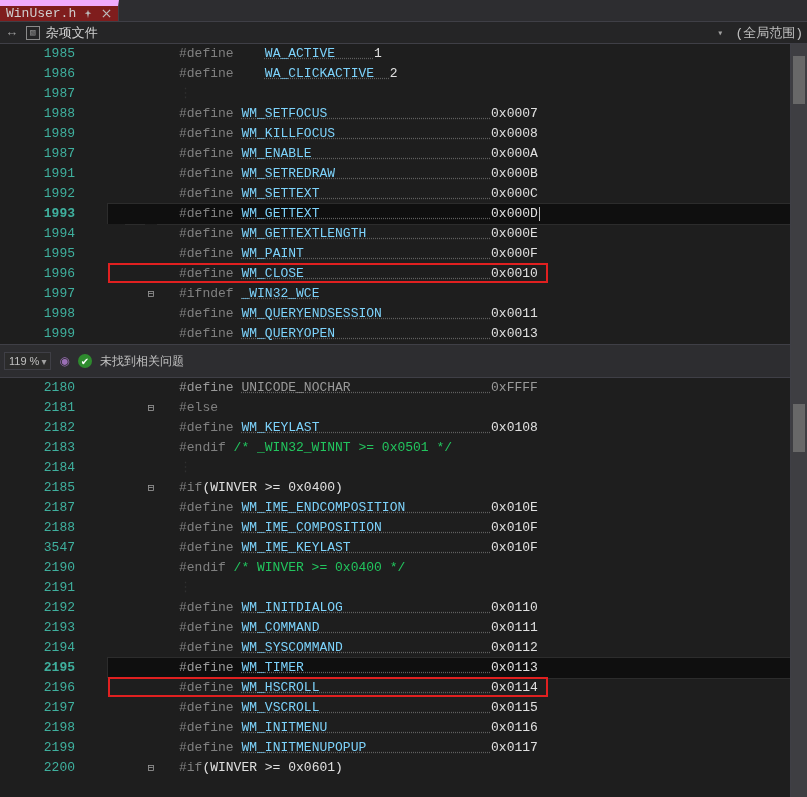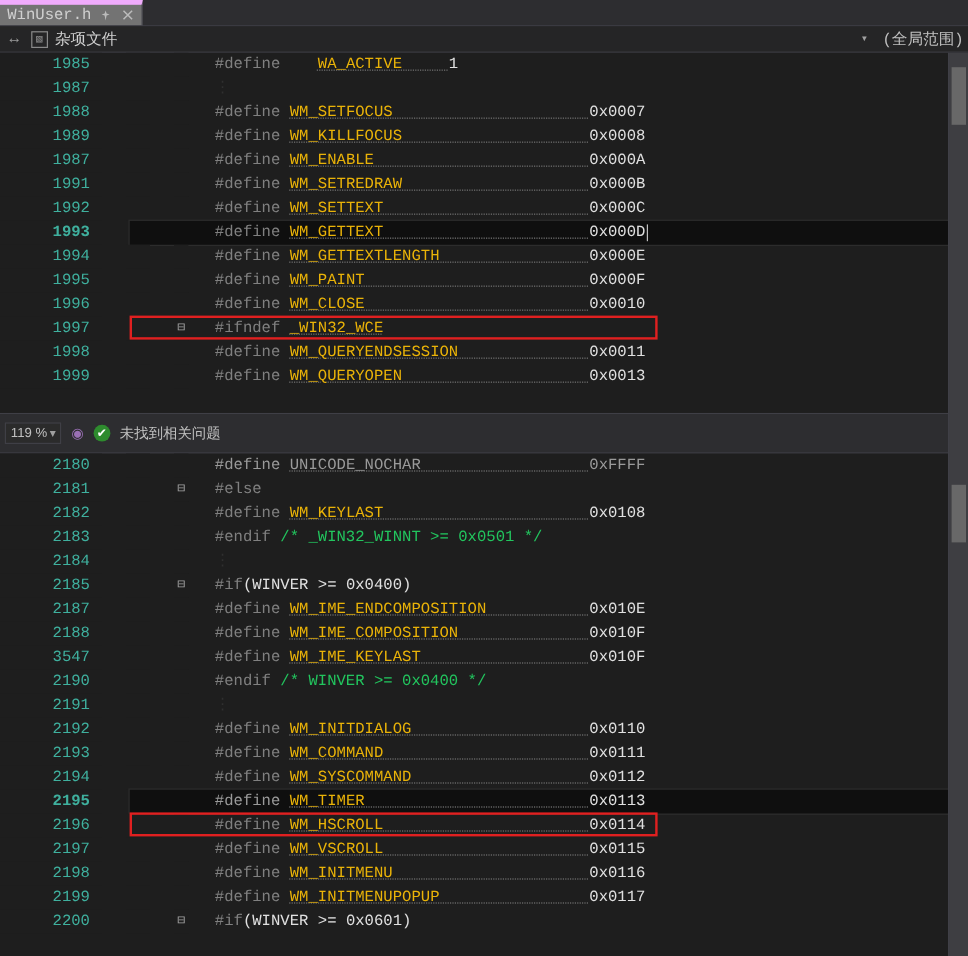--- a/index.html
+++ b/index.html
@@ -15,22 +15,22 @@
   .tab-bar {
     height: 22px;
     background: #2d2d30;
     border-bottom: 1px solid #3f3f46;
     display: flex;
     align-items: stretch;
   }
   .tab {
     display: flex; align-items: center;
     padding: 0 6px;
-    background: #737373;
-    border-top: 4px solid #f0abfc;
+    background: #7f1d1d;
+    border-top: 6px solid #f0abfc;
     border-right: 1px solid #3f3f46;
     color: #d0d0d0;
     gap: 6px;
   }
   .tab .pin, .tab .close { width: 12px; height: 12px; display: inline-flex; align-items: center; justify-content: center; color: #b0b0b0; }
   .nav-bar {
     height: 22px;
     background: #252526;
     border-bottom: 1px solid #3f3f46;
     display: flex;
@@ -82,21 +82,21 @@
     font-size: 11px;
     background: #1e1e1e;
     cursor: pointer;
   }
   .code {
     flex: 1;
     padding-left: 2px;
     position: relative;
   }
   .tok-dim   { color: #808080; }
-  .tok-macro { color: #eab308; }
+  .tok-macro { color: #7dd3fc; }
   .tok-ident { color: #e0e0e0; }
   .tok-kw    { color: #9a9a9a; }
   .tok-comment { color: #22c55e; }
   .tok-dotline { color: #303030; }
   .highlight-line {
     position: absolute;
     left: 108px; right: 0; height: 20px;
     background: #0f0f0f;
     outline: 1px solid #2c2c2c;
     z-index: 0;
@@ -183,20 +183,21 @@
   </div>
   <div class="scope-label">
     <span class="chev">▾</span>
     <span>(全局范围)</span>
   </div>
 </div>
 
 <div class="editor-pane" id="pane1" style="height: 300px;">
     <div class="red-box" style="left: 108px; top: 219px; width: 440px; height: 20px;"></div>
     <div class="line"><div class="gutter">1985</div><div class="margin"></div><div class="fold"></div><div class="code"><span class="tok-dim">#define    </span><span class="tok-macro overline">WA_ACTIVE     </span><span class="tok-ident">1</span></div></div>
+    <div class="line"><div class="gutter">1986</div><div class="margin"></div><div class="fold"></div><div class="code"><span class="tok-dim">#define    </span><span class="tok-macro overline">WA_CLICKACTIVE  </span><span class="tok-ident">2</span></div></div>
     <div class="line"><div class="gutter">1987</div><div class="margin"></div><div class="fold"></div><div class="code"><span class="tok-dotline">⋮</span></div></div>
     <div class="line"><div class="gutter">1988</div><div class="margin"></div><div class="fold"></div><div class="code"><span class="tok-dim">#define </span><span class="tok-macro overline">WM_SETFOCUS                     </span><span class="tok-ident">0x0007</span></div></div>
     <div class="line"><div class="gutter">1989</div><div class="margin"></div><div class="fold"></div><div class="code"><span class="tok-dim">#define </span><span class="tok-macro overline">WM_KILLFOCUS                    </span><span class="tok-ident">0x0008</span></div></div>
     <div class="line"><div class="gutter">1987</div><div class="margin"></div><div class="fold"></div><div class="code"><span class="tok-dim">#define </span><span class="tok-macro overline">WM_ENABLE                       </span><span class="tok-ident">0x000A</span></div></div>
     <div class="line"><div class="gutter">1991</div><div class="margin"></div><div class="fold"></div><div class="code"><span class="tok-dim">#define </span><span class="tok-macro overline">WM_SETREDRAW                    </span><span class="tok-ident">0x000B</span></div></div>
     <div class="line"><div class="gutter">1992</div><div class="margin"></div><div class="fold"></div><div class="code"><span class="tok-dim">#define </span><span class="tok-macro overline">WM_SETTEXT                      </span><span class="tok-ident">0x000C</span></div></div>
     <div class="line"><div class="highlight-line top"></div><div class="gutter bold">1993</div><div class="margin"><svg class="wrench" viewBox="0 0 16 16">
           <path d="M13 3a4 4 0 0 1-5 5L3 13l0 0 5-5a4 4 0 0 1 5-5z" fill="none" stroke="#88aadd" stroke-width="1.5"></path>
         </svg></div><div class="fold"></div><div class="code"><span class="tok-dim">#define </span><span class="tok-macro overline">WM_GETTEXT                      </span><span class="tok-ident">0x000D</span><span class="caret"></span></div></div>
     <div class="line"><div class="gutter">1994</div><div class="margin"></div><div class="fold"></div><div class="code"><span class="tok-dim">#define </span><span class="tok-macro overline">WM_GETTEXTLENGTH                </span><span class="tok-ident">0x000E</span></div></div>

